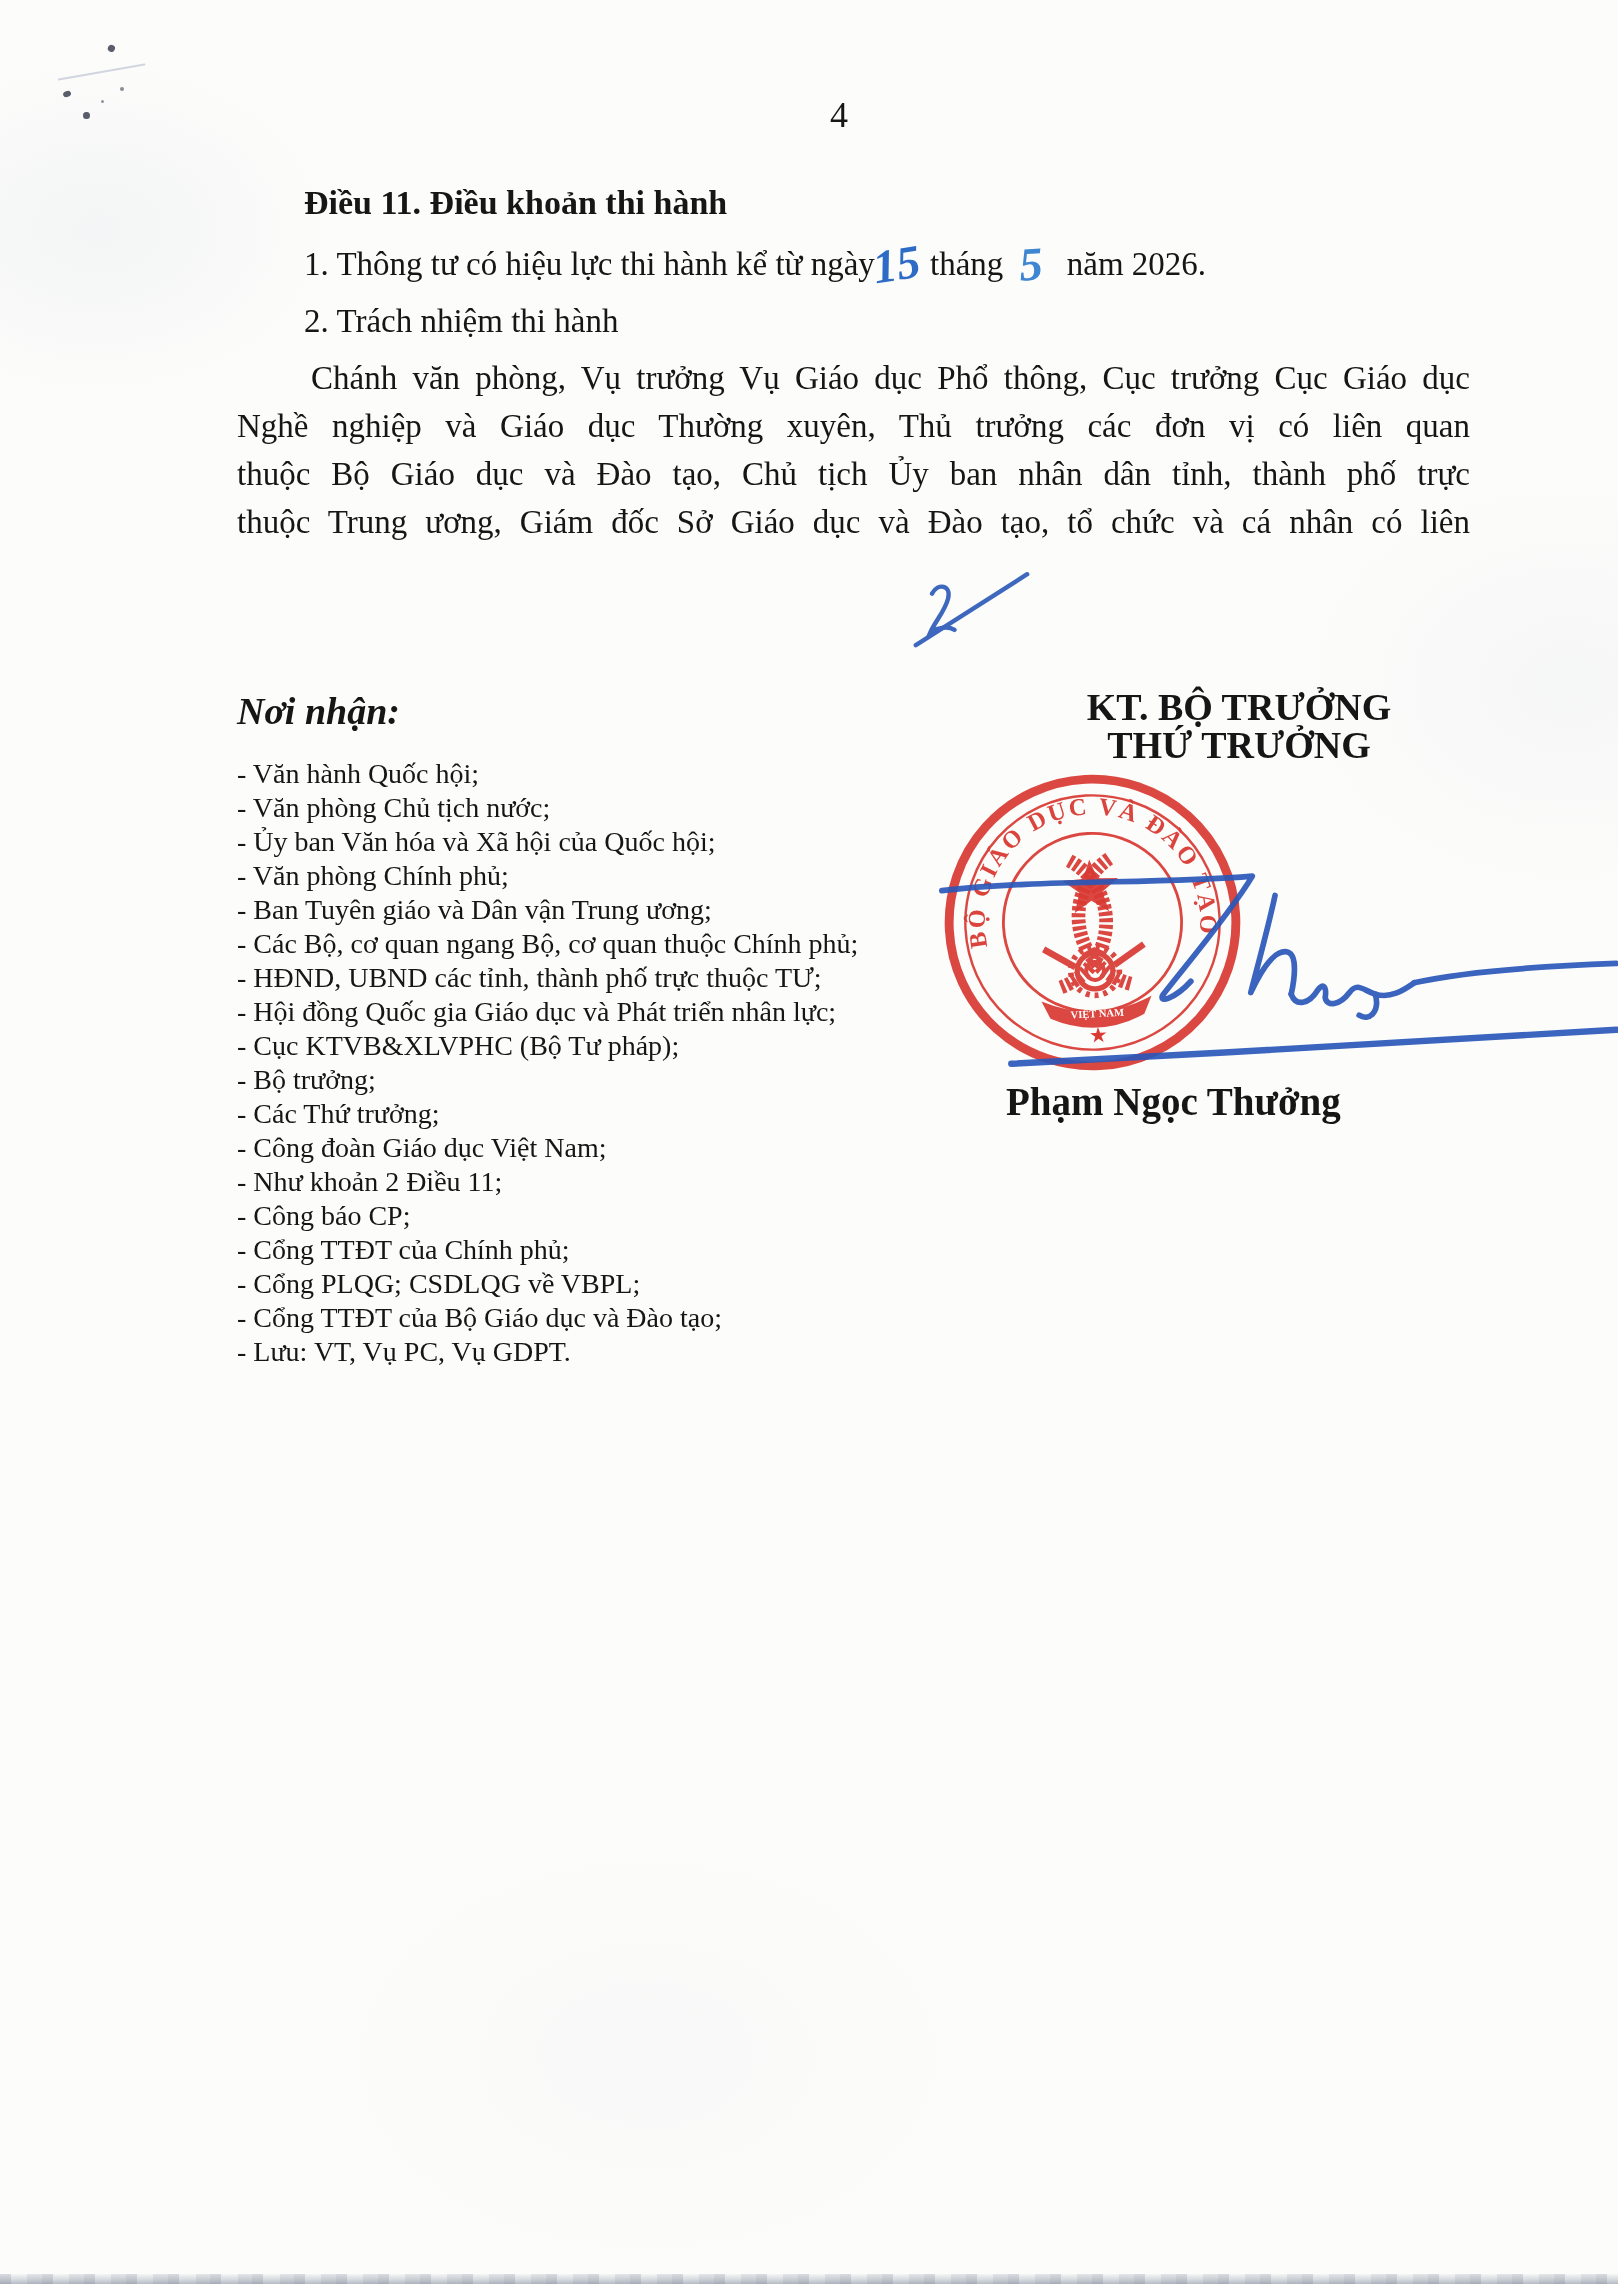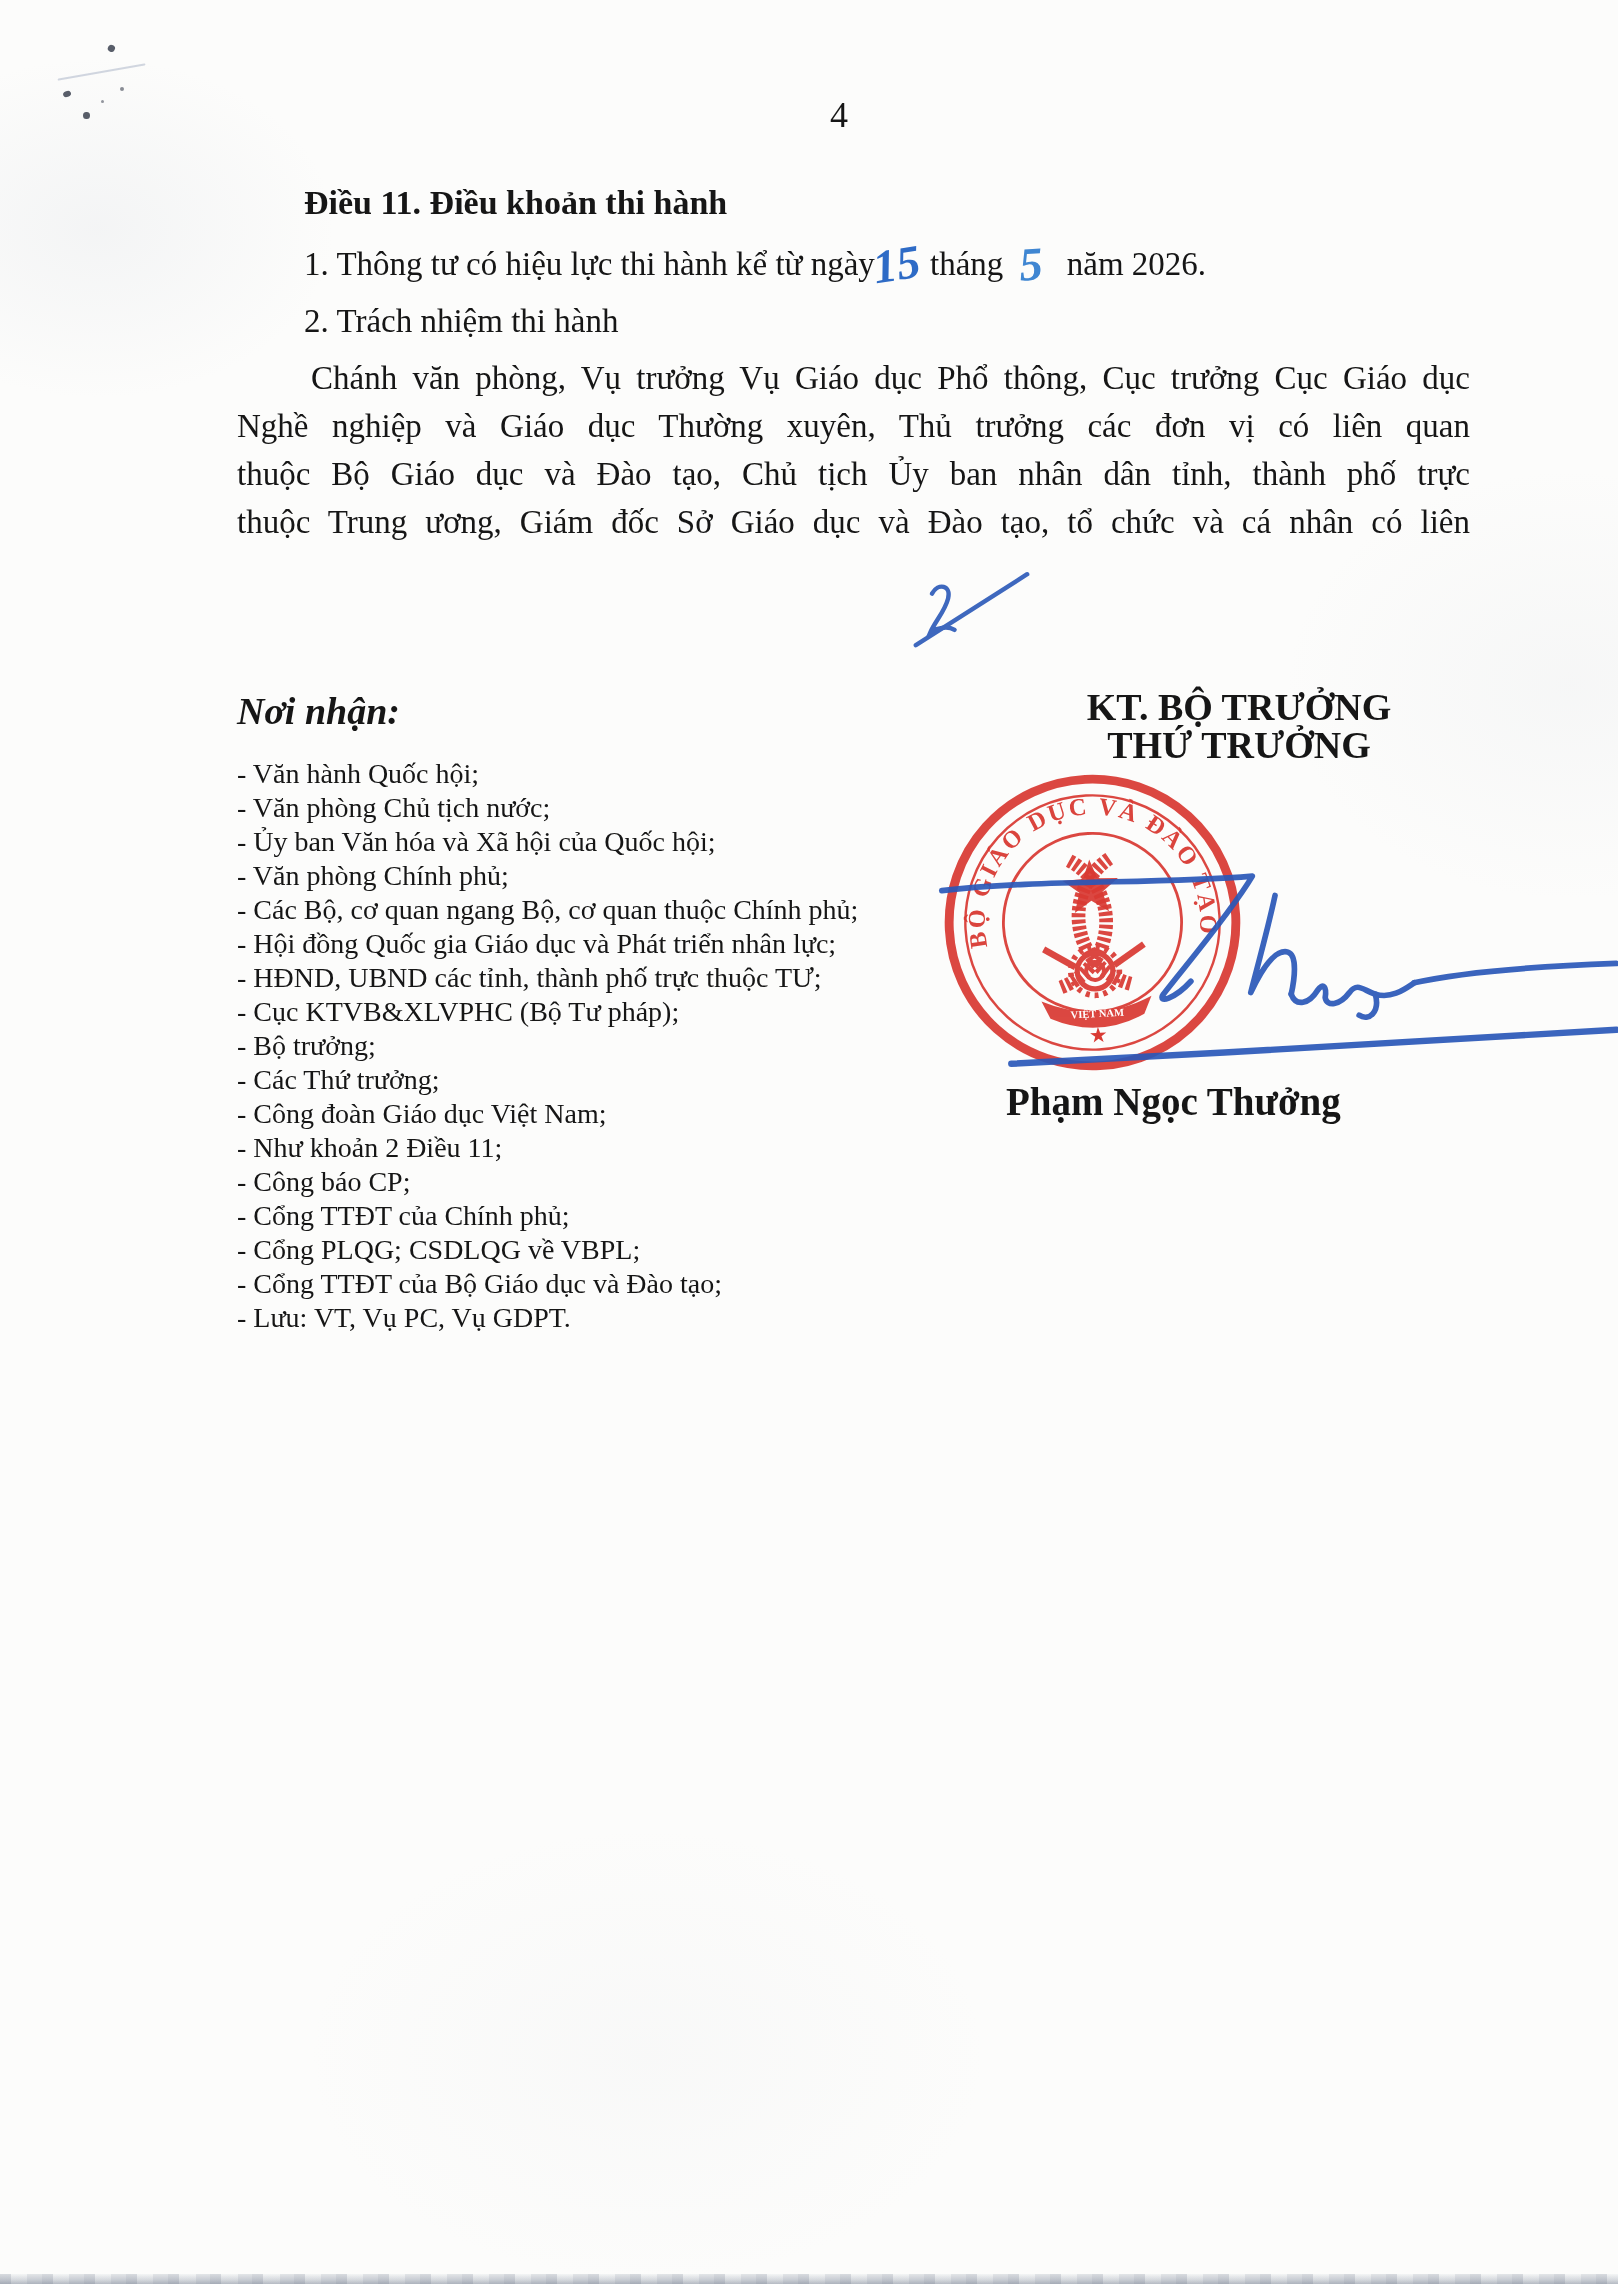--- a/index.html
+++ b/index.html
@@ -90,23 +90,24 @@
       <path d="M 26 34 C 34 20 50 24 46 40 C 42 56 30 68 24 82 C 34 76 46 74 54 79"></path>
     </g>
   </svg>
 
   <div class="recipients">
     <div class="label">Nơi nhận:</div>
     <div class="rcpt">- Văn hành Quốc hội;</div>
     <div class="rcpt">- Văn phòng Chủ tịch nước;</div>
     <div class="rcpt">- Ủy ban Văn hóa và Xã hội của Quốc hội;</div>
     <div class="rcpt">- Văn phòng Chính phủ;</div>
+    <div class="rcpt">- Ban Tuyên giáo và Dân vận Trung ương;</div>
     <div class="rcpt">- Các Bộ, cơ quan ngang Bộ, cơ quan thuộc Chính phủ;</div>
+    <div class="rcpt">- HĐND, UBND các tỉnh, thành phố trực thuộc TƯ;</div>
     <div class="rcpt">- Hội đồng Quốc gia Giáo dục và Phát triển nhân lực;</div>
-    <div class="rcpt">- HĐND, UBND các tỉnh, thành phố trực thuộc TƯ;</div>
     <div class="rcpt">- Cục KTVB&amp;XLVPHC (Bộ Tư pháp);</div>
     <div class="rcpt">- Bộ trưởng;</div>
     <div class="rcpt">- Các Thứ trưởng;</div>
     <div class="rcpt">- Công đoàn Giáo dục Việt Nam;</div>
     <div class="rcpt">- Như khoản 2 Điều 11;</div>
     <div class="rcpt">- Công báo CP;</div>
     <div class="rcpt">- Cổng TTĐT của Chính phủ;</div>
     <div class="rcpt">- Cổng PLQG; CSDLQG về VBPL;</div>
     <div class="rcpt">- Cổng TTĐT của Bộ Giáo dục và Đào tạo;</div>
     <div class="rcpt">- Lưu: VT, Vụ PC, Vụ GDPT.</div>

